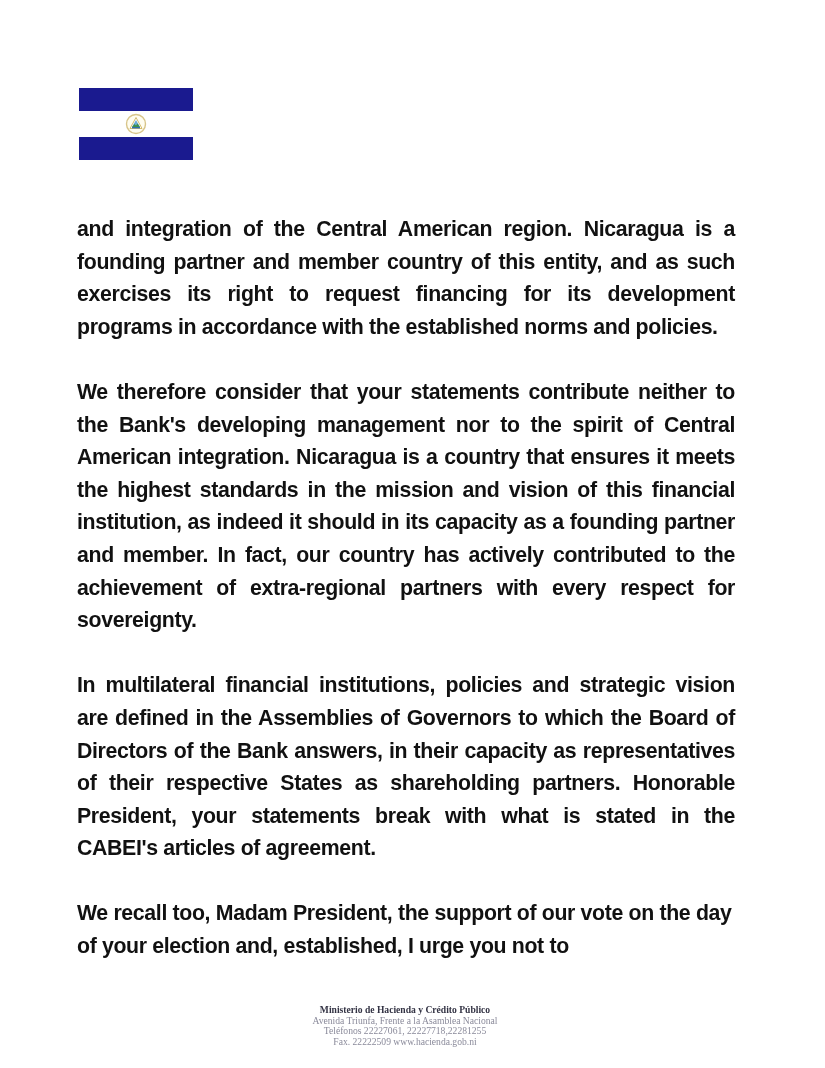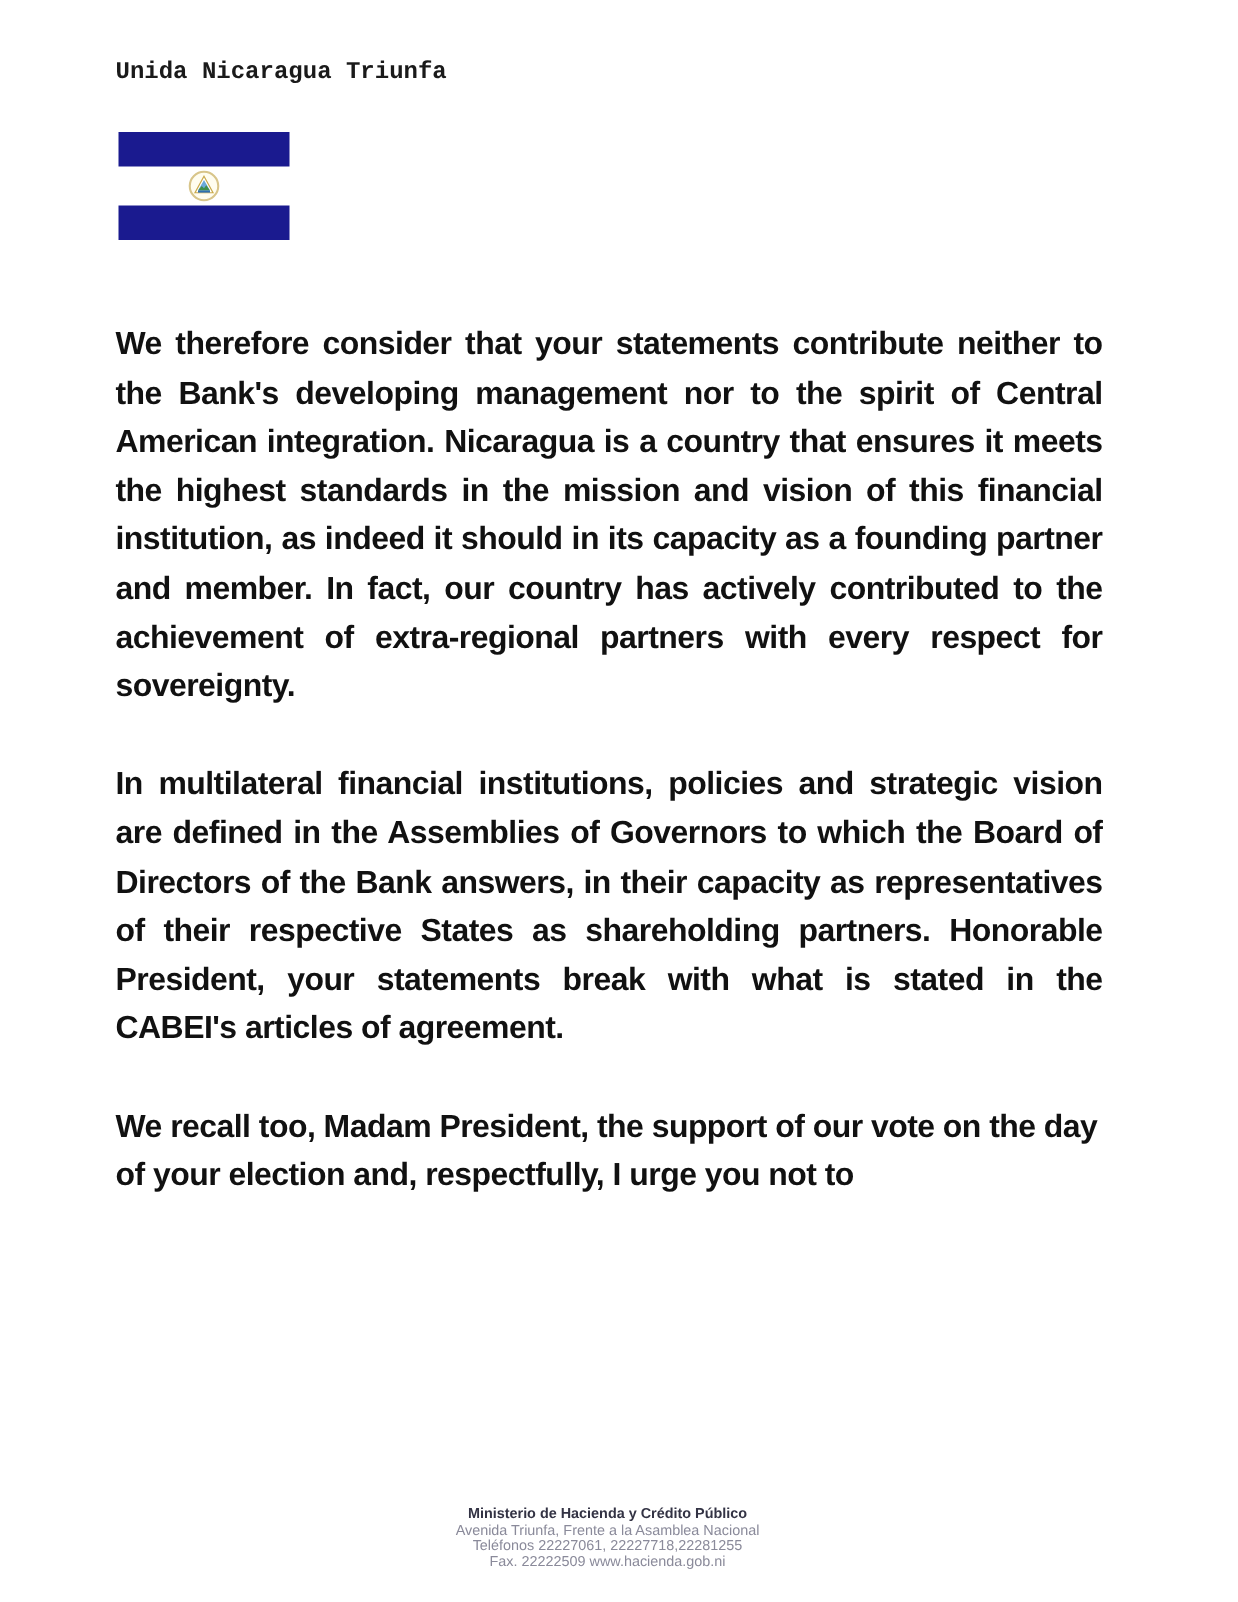--- a/index.html
+++ b/index.html
@@ -7,46 +7,46 @@
     .header { position: absolute; left: 77px; top: 38px; font-family: "Liberation Mono", "DejaVu Sans Mono", monospace; font-weight: bold; font-size: 16px; line-height: 21px; color: #1a1a1a; }
     .header div { white-space: pre; }
     .flag { position: absolute; left: 79px; top: 88px; width: 114px; height: 72px; }
     .flag .stripe-blue { position: absolute; left: 0; width: 114px; height: 23px; background: #1a1a8f; }
     .flag .top { top: 0; }
     .flag .bottom { top: 49px; }
     .flag .emblem { position: absolute; left: 46px; top: 25px; width: 22px; height: 22px; }
     .body-text { position: absolute; left: 77px; top: 213px; width: 658px; font-family: "Liberation Sans", "DejaVu Sans", sans-serif; font-weight: bold; font-size: 21.3px; line-height: 32.6px; color: #111111; text-align: justify; letter-spacing: -0.35px; }
     .body-text p { margin: 0 0 32.6px 0; }
     .body-text p.last { text-align: left; }
-    .footer { position: absolute; left: 250px; top: 1005px; width: 310px; font-family: Liberation Sans, sans-serif; font-size: 9.6px; line-height: 10.6px; color: #8a8a9a; text-align: center; }
+    .footer { position: absolute; left: 250px; top: 1005px; width: 310px; font-family: Liberation Serif, serif; font-size: 9.6px; line-height: 10.6px; color: #8a8a9a; text-align: center; }
     .footer .ministry { font-weight: bold; color: #333344; }
   </style>
 </head>
 <body>
 
 <div class="header">
-  <div>Unida Nicaragua Triunfa</div>
 </div>
 
 <div class="flag">
   <div class="stripe-blue top"></div>
   <div class="stripe-blue bottom"></div>
   <svg class="emblem" viewBox="0 0 22 22">
     <circle cx="11" cy="11" r="9.5" fill="#fffdf0" stroke="#d8c58a" stroke-width="1.4"></circle>
     <polygon points="11,4.5 17,15.5 5,15.5" fill="#ffffff" stroke="#c9a94a" stroke-width="0.8"></polygon>
     <polygon points="11,7 15,14 7,14" fill="#6aa9d8"></polygon>
     <polygon points="7,14 9.5,11 11,12.5 12.5,10.5 15,14" fill="#3f8f4a"></polygon>
     <rect x="7" y="14" width="8" height="1.4" fill="#2f6fb0"></rect>
   </svg>
 </div>
 
 <div class="body-text">
+  <p>and integration of the Central American region. Nicaragua is a founding partner and member country of this entity, and as such exercises its right to request financing for its development programs in accordance with the established norms and policies.</p>
   <p>We therefore consider that your statements contribute neither to the Bank's developing management nor to the spirit of Central American integration. Nicaragua is a country that ensures it meets the highest standards in the mission and vision of this financial institution, as indeed it should in its capacity as a founding partner and member. In fact, our country has actively contributed to the achievement of extra-regional partners with every respect for sovereignty.</p>
   <p>In multilateral financial institutions, policies and strategic vision are defined in the Assemblies of Governors to which the Board of Directors of the Bank answers, in their capacity as representatives of their respective States as shareholding partners. Honorable President, your statements break with what is stated in the CABEI's articles of agreement.</p>
-  <p class="last">We recall too, Madam President, the support of our vote on the day of your election and, respectfully, I urge you not to</p>
+  <p class="last">We recall too, Madam President, the support of our vote on the day of your election and, established, I urge you not to</p>
 </div>
 
 <div class="footer">
   <div class="ministry">Ministerio de Hacienda y Crédito Público</div>
   <div>Avenida Triunfa, Frente a la Asamblea Nacional</div>
   <div>Teléfonos 22227061, 22227718,22281255</div>
   <div>Fax. 22222509 www.hacienda.gob.ni</div>
 </div>
 
 </body></html>

